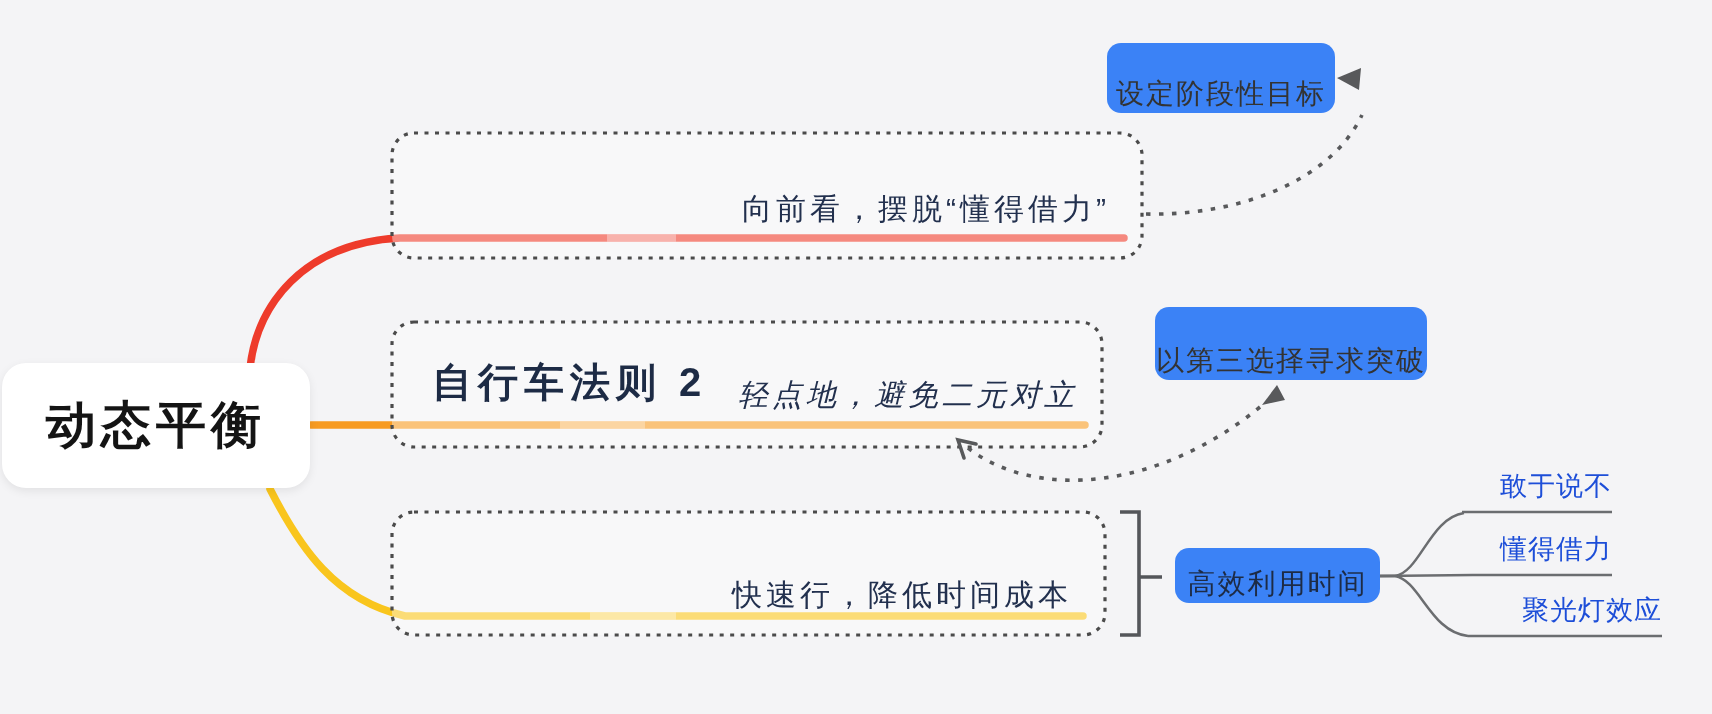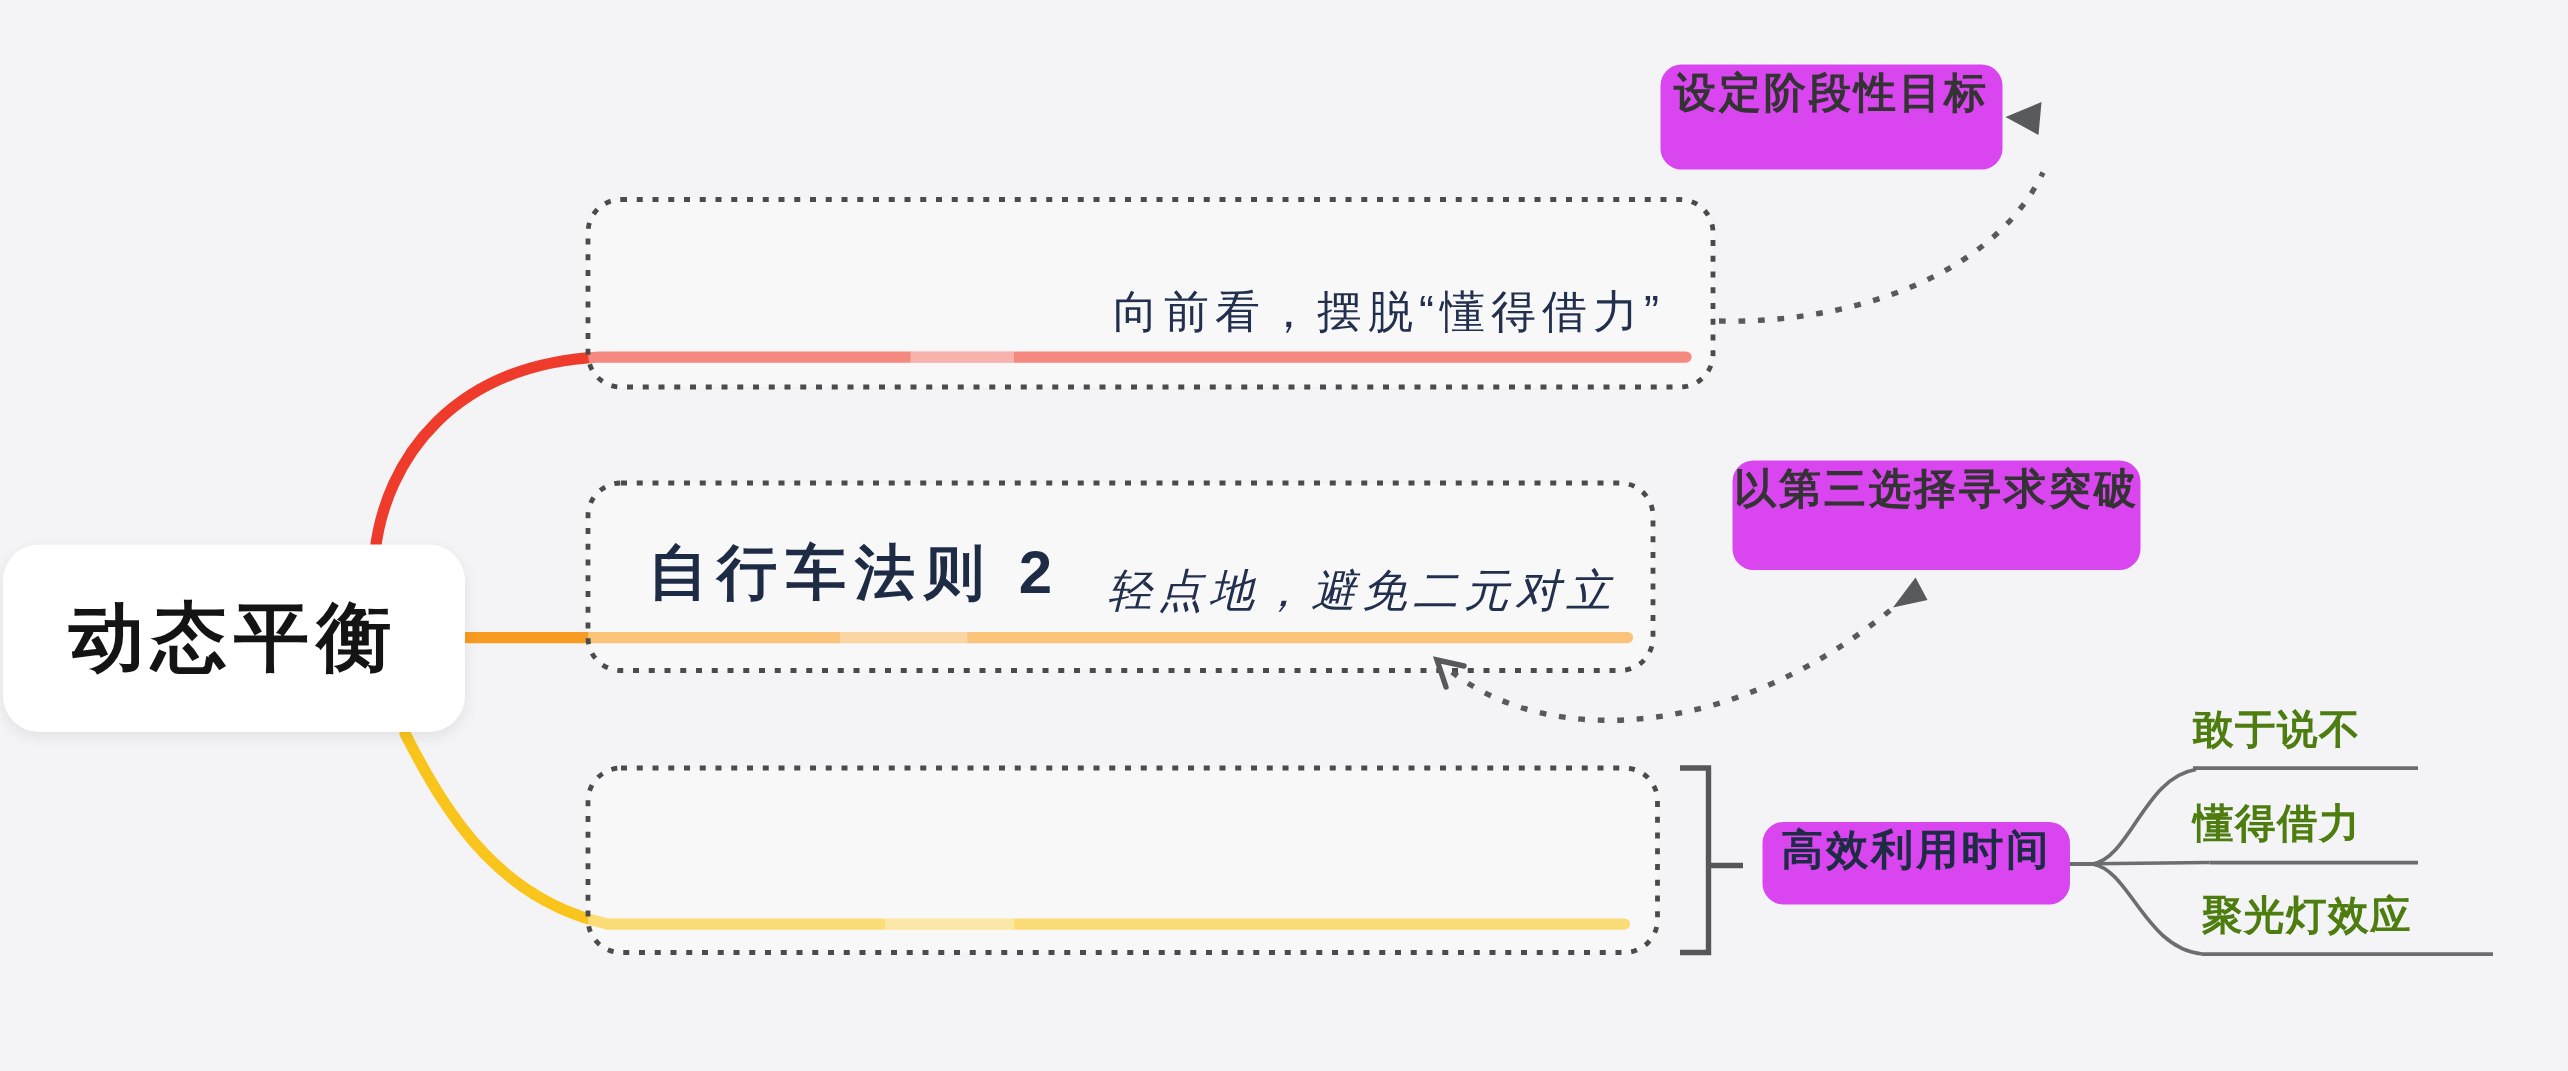--- a/index.html
+++ b/index.html
@@ -19,29 +19,29 @@
   }
   .rule-title{
     position:absolute;font-size:40px;font-weight:700;letter-spacing:6px;
     color:#1d2b45;white-space:nowrap;line-height:1;
   }
   .rule-note{
     position:absolute;font-size:30px;font-weight:400;letter-spacing:4px;
     color:#22304e;white-space:nowrap;line-height:1;text-align:right;
   }
   .float-topic{
-    position:absolute;background:#d946ef;border-radius:14px;
-    display:flex;align-items:flex-start;justify-content:center;
-    font-weight:700;white-space:nowrap;
+    position:absolute;background:#3b82f6;border-radius:14px;
+    display:flex;align-items:flex-end;justify-content:center;
+    font-weight:400;white-space:nowrap;
   }
   .float-dark{font-size:28px;color:#333333;letter-spacing:2px;}
   .float-navy{font-size:28px;color:#1d2b45;letter-spacing:2px;}
   .child-label{
-    position:absolute;font-size:27px;font-weight:700;letter-spacing:1px;
-    color:#4d7c0f;white-space:nowrap;line-height:1;text-align:left;
+    position:absolute;font-size:27px;font-weight:400;letter-spacing:1px;
+    color:#1d4ed8;white-space:nowrap;line-height:1;text-align:right;
   }
 </style>
 </head>
 <body>
 
 <div class="stage">
 
   <svg class="layer" width="1712" height="714" viewBox="0 0 1712 714">
 
     <path d="M250,368 C257,306 302,243 400,238 L1124,238" fill="none" stroke="#ee3b2b" stroke-width="7.5" stroke-linecap="round"></path>
@@ -75,20 +75,21 @@
 
   <div class="topic root-topic">
     <span>动态平衡</span>
   </div>
 
   <div class="rule-note" style="left:650px;top:194px;width:460px;">向前看，摆脱“懂得借力”</div>
 
   <div class="rule-title" style="left:432px;top:362px;">自行车法则 2</div>
   <div class="rule-note" style="left:628px;top:380px;width:450px;font-style:italic;">轻点地，避免二元对立</div>
 
+  <div class="rule-note" style="left:622px;top:580px;width:450px;">快速行，降低时间成本</div>
 
   <div class="float-topic float-dark" style="left:1107px;top:43px;width:228px;height:70px;">
     <span>设定阶段性目标</span>
   </div>
 
   <div class="float-topic float-dark" style="left:1155px;top:307px;width:272px;height:73px;">
     <span>以第三选择寻求突破</span>
   </div>
 
   <div class="float-topic float-navy" style="left:1175px;top:548px;width:205px;height:55px;">

